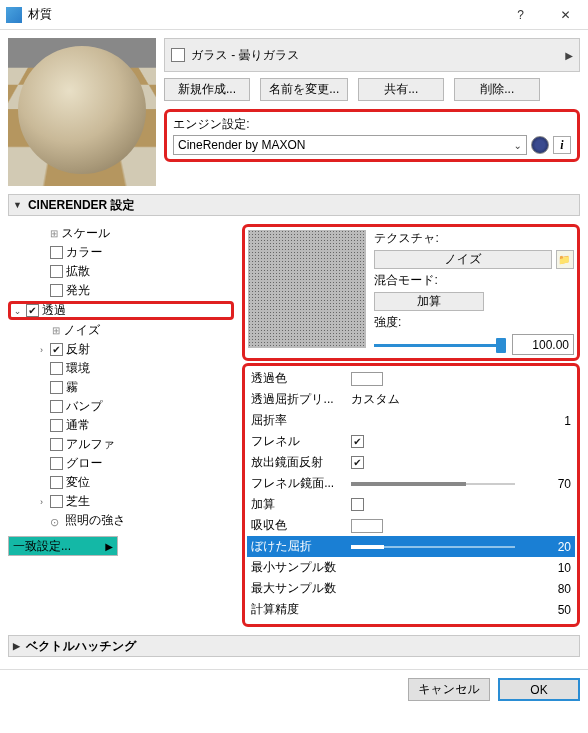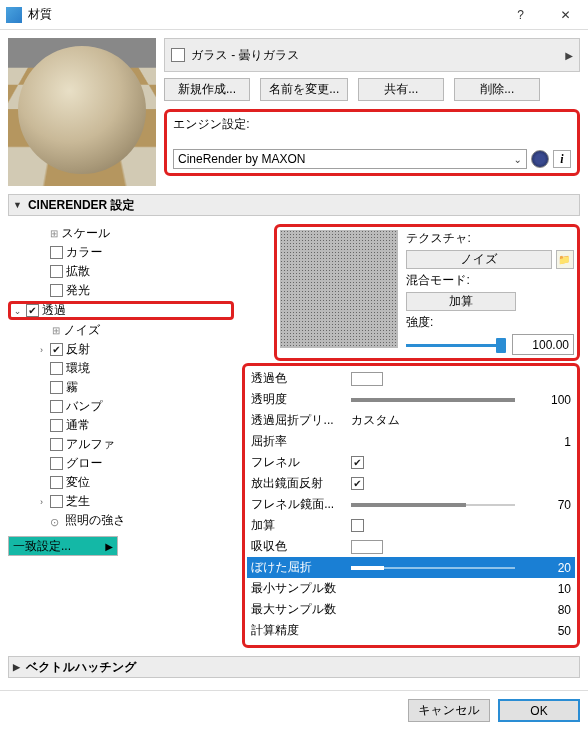--- a/index.html
+++ b/index.html
@@ -18,21 +18,21 @@
   transform: perspective(200px) rotateX(55deg) translateY(20px) scale(1.8); filter:brightness(0.9);}
 .preview .sphere { position:absolute; left:10px; top:8px; width:128px; height:128px; border-radius:50%;
   background: radial-gradient(circle at 40% 35%, #e8dfc6, #c9b998 45%, #a89878 70%, #7a6d55 100%);}
 .rightcol { flex:1; display:flex; flex-direction:column; gap:6px; }
 .namebox { background:#ededed; border:1px solid #c8c8c8; height:34px; display:flex; align-items:center; padding:0 6px; gap:6px; }
 .namebox .cb { width:14px; height:14px; border:1px solid #7a7a7a; background:#fff; }
 .namebox .arrow { font-size:10px; color:#444; margin-left:auto; }
 .btnrow { display:flex; gap:10px; }
 .wbtn { background:#ededed; border:1px solid #b8b8b8; padding:0 8px; height:23px; display:flex; align-items:center; justify-content:center; min-width:86px; cursor:pointer;}
 .engine-wrap { border:3px solid #e02020; border-radius:6px; padding:4px 6px; margin-top:2px; }
-.engine-label { margin-bottom:16px; }
+.engine-label { margin-bottom:2px; }
 .engine-row { display:flex; gap:4px; align-items:center; }
 .combo { background:#fff; border:1px solid #a0a0a0; height:20px; display:flex; align-items:center; padding:0 4px; flex:1; }
 .combo .cv { flex:1; }
 .combo .car { font-size:10px; color:#444;}
 .mini { width:18px; height:18px; display:flex; align-items:center; justify-content:center; }
 .mini.engine-icon { background: radial-gradient(circle,#3a4a8f 40%,#1a2550 100%); border-radius:50%; border:1px solid #888;}
 .mini.i-icon { border:1px solid #aaa; font-weight:bold; font-family:serif; font-style:italic;}
 .section-head { background:#ededed; border:1px solid #c8c8c8; height:22px; display:flex; align-items:center; padding:0 4px; margin-top:8px; font-weight:bold; cursor:pointer;}
 .section-head .tri { font-size:9px; margin-right:6px; color:#333;}
 .cinerender-body { display:flex; gap:8px; margin-top:8px; }
@@ -41,21 +41,21 @@
 .tree-item .exp { width:11px; font-size:9px; color:#555; text-align:center; }
 .tree-item .cb { width:13px; height:13px; border:1px solid #7a7a7a; background:#fff; display:inline-flex; align-items:center; justify-content:center; font-size:10px; line-height:1;}
 .tree-item .cb.on::after { content:"✔"; font-size:10px; color:#1a1a1a;}
 .tree-item .dot { width:12px; height:12px; display:inline-block; }
 .tree-item .dot::before { content:"⊙"; font-size:11px; color:#888;}
 .tree-item.sel-red { border:3px solid #e02020; border-radius:4px; padding-left:1px; margin:1px 0;}
 .sub1 { padding-left:28px; }
 .sub2 { padding-left:44px; }
 .matched { background:#14b8a6; border:1px solid #b8b8b8; height:20px; display:flex; align-items:center; padding:0 4px; width:110px; margin-top:6px; cursor:pointer;}
 .rightpane { flex:1; display:flex; flex-direction:column; }
-.rightpane .upper { display:flex; gap:8px; border:3px solid #e02020; border-radius:6px; padding:3px;margin-left:32px;}
+.rightpane .upper { display:flex; gap:8px; border:3px solid #e02020; border-radius:6px; padding:3px;}
 .texprev { width:118px; height:118px; background:#aaa; background-image: radial-gradient(#666 1px, #bbb 1px); background-size:3px 3px;}
 .texctrl { flex:1; display:flex; flex-direction:column; gap:3px; }
 .txlabel { }
 .txbtn { background:#ededed; border:1px solid #b8b8b8; height:19px; display:flex; align-items:center; justify-content:center; cursor:pointer;}
 .txrow { display:flex; gap:4px; }
 .txrow .load { width:18px; height:19px; border:1px solid #b8b8b8; background:#f5f5e8; display:flex; align-items:center; justify-content:center; font-size:10px;}
 .slider-row { display:flex; align-items:center; gap:6px; }
 .slider { position:relative; flex:1; height:16px; }
 .slider .track { position:absolute; left:0; right:0; top:7px; height:3px; background:#d8d8d8; border:1px solid #bbb;}
 .slider .fill { position:absolute; left:0; top:7px; height:3px; background:#2a8dd4;}
@@ -234,28 +234,20 @@
           </div>
         </div>
       </div>
 
       <div class="props">
         <div class="prow">
             <span class="plab">透過色</span>
             <span class="swatch"></span>
           </div>
         <div class="prow">
-            <span class="plab">透明度</span>
-            <div class="pslider">
-              <div class="pt"></div>
-              <div class="pf" style="width:100%"></div>
-            </div>
-            <span class="pval">100</span>
-          </div>
-        <div class="prow">
             <span class="plab">透過屈折プリ...</span>
             <span>カスタム</span>
           </div>
         <div class="prow">
             <span class="plab">屈折率</span>
             <span class="pval">1</span>
           </div>
         <div class="prow">
             <span class="plab">フレネル</span>
             <span class="pcb on"></span>

